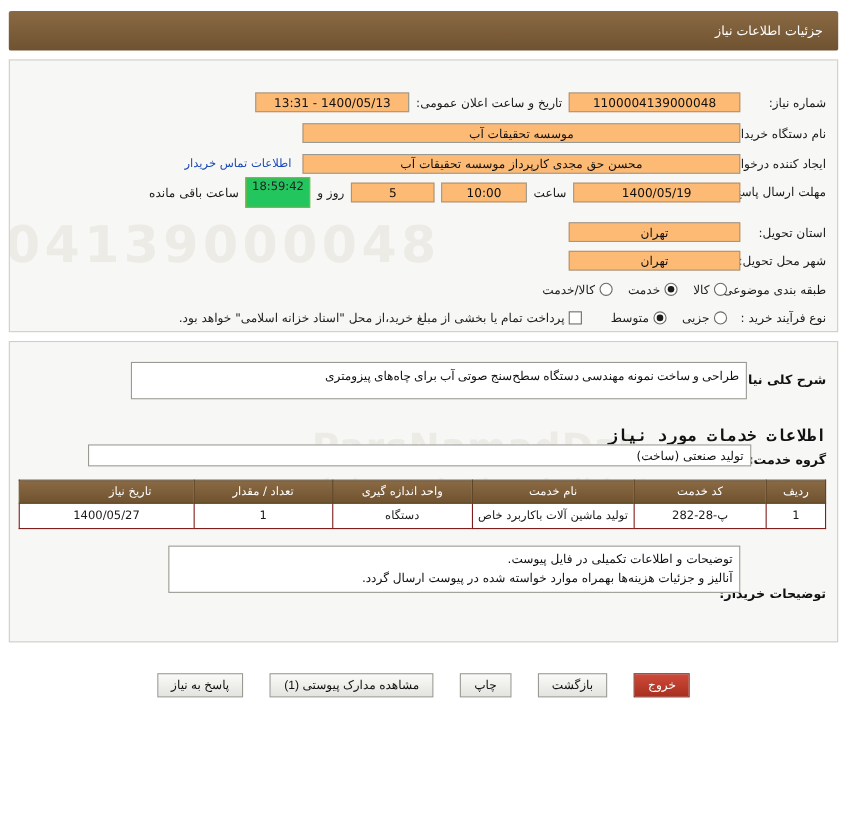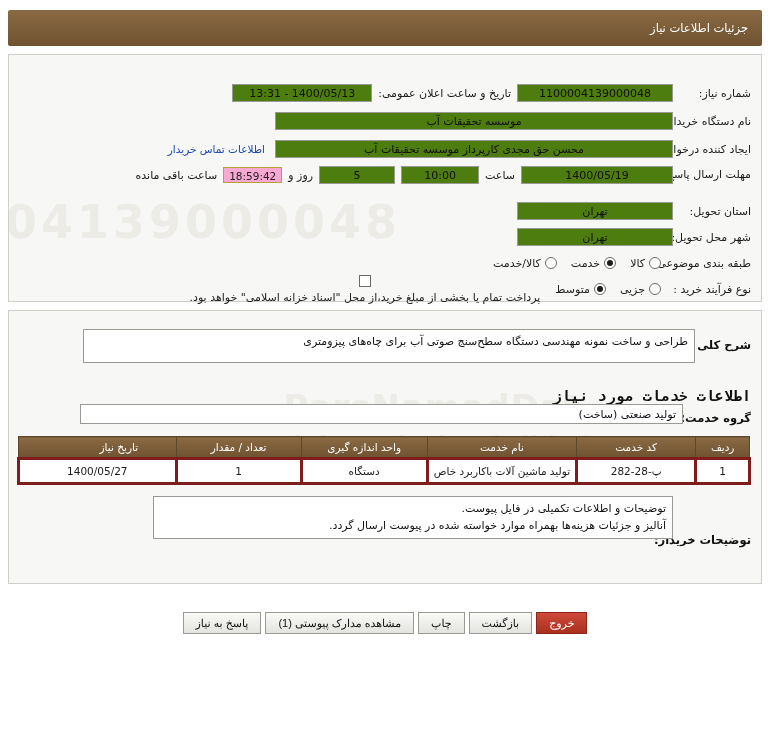--- a/index.html
+++ b/index.html
@@ -80,45 +80,45 @@
   }
   .lbl {
     font-size: 11px;
     color: #1a1a1a;
     text-align: right;
     white-space: nowrap;
     padding-left: 6px;
   }
   .fld {
     border: 1px solid #9a9a94;
-    background: #4d7c0f;
+    background: #fdba74;
     height: 18px;
     line-height: 18px;
     font-size: 11px;
     color: #111;
     text-align: center;
     box-sizing: border-box;
     padding: 0 4px;
     overflow: hidden;
     white-space: nowrap;
   }
 
   .link {
     color: #1b49b5;
     font-size: 10.5px;
     text-decoration: none;
     white-space: nowrap;
   }
 
   .timer {
-    background: #f9a8d4;
+    background: #22c55e;
     border: 1px solid #b8a032;
     color: #222;
     font-size: 10.5px;
-    height: 16px;
+    height: 28px;
     line-height: 16px;
     padding: 0 5px;
     box-sizing: border-box;
     white-space: nowrap;
   }
 
   
   .radio {
     width: 12px; height: 12px;
     border-radius: 50%;
@@ -186,38 +186,38 @@
     background: #7b5c38;
     background: linear-gradient(#8a6a44, #6f5230);
     color: #ffffff;
     font-weight: normal;
     border: 1px solid #5d4527;
     height: 20px;
     padding: 0 5px;
     white-space: nowrap;
   }
   table.grid td {
-    border: 3px solid #7f1d1d;
+    border: 1px solid #7f1d1d;
     height: 22px;
     padding: 0 5px;
     text-align: center;
     color: #1a1a1a;
     background: #ffffff;
     white-space: nowrap;
   }
 
   
   .btnbar {
     position: absolute;
     left: 0; right: 0;
     top: 612px;
     display: flex;
     flex-direction: row-reverse;
     justify-content: center;
-    gap: 4px;
+    gap: 24px;
   }
   .btn {
     border: 1px solid #9a9a94;
     background: #ededea;
     background: linear-gradient(#fafaf8, #e3e3df);
     font-size: 11px;
     color: #111;
     height: 22px;
     line-height: 20px;
     padding: 0 12px;
@@ -309,36 +309,36 @@
     <div class="row" style="top:224px; right:10px;">
       <div class="lbl" style="width:80px;">نوع فرآیند خرید :</div>
       <div class="opt" style="margin-right:4px;align-items:center;">
         <span class="radio"></span>
         <span class="txt">جزیی</span>
       </div>
       <div class="opt" style="margin-right:14px;">
         <span class="radio checked"></span>
         <span class="txt">متوسط</span>
       </div>
-      <div class="opt" style="margin-right:15px;flex-direction:column;">
+      <div class="opt" style="margin-right:26px;">
         <span class="chk"></span>
         <span class="txt">پرداخت تمام یا بخشی از مبلغ خرید،از محل "اسناد خزانه اسلامی" خواهد بود.</span>
       </div>
     </div>
   </div>
 
   <div class="panel" id="panel-mid">
 
     <div class="watermark">
       <div class="wm-text" style="top:76px; right:180px; font-size:34px; letter-spacing:1px;">ParsNamadDat</div>
       <div class="wm-text" style="top:120px; right:150px; font-size:20px;">مرکز اطلاعات مناقصات و مزایدات</div>
     </div>
 
     <div class="big-label" style="top:27px; right:10px;">شرح کلی نیاز:</div>
-    <div class="big-field" style="top:18px; right:66px; width:612px; height:34px;">طراحی و ساخت نمونه مهندسی دستگاه سطح‌سنج صوتی آب برای چاه‌های پیزومتری</div>
+    <div class="big-field" style="top:18px; right:82px; width:560px; height:34px;font-family:Liberation Serif, serif;">طراحی و ساخت نمونه مهندسی دستگاه سطح‌سنج صوتی آب برای چاه‌های پیزومتری</div>
 
     <div class="section-title" style="top:76px; right:10px;">اطلاعات خدمات مورد نیاز</div>
 
     <div class="big-label" style="top:100px; right:10px;">گروه خدمت:</div>
     <div class="big-field" style="top:93px; right:78px; width:603px; height:20px; padding-top:2px;">تولید صنعتی (ساخت)</div>
 
     <table class="grid" style="top:125px; right:10px; width:734px;">
       <thead>
         <tr>
           <th style="width:44px;">ردیف</th>

